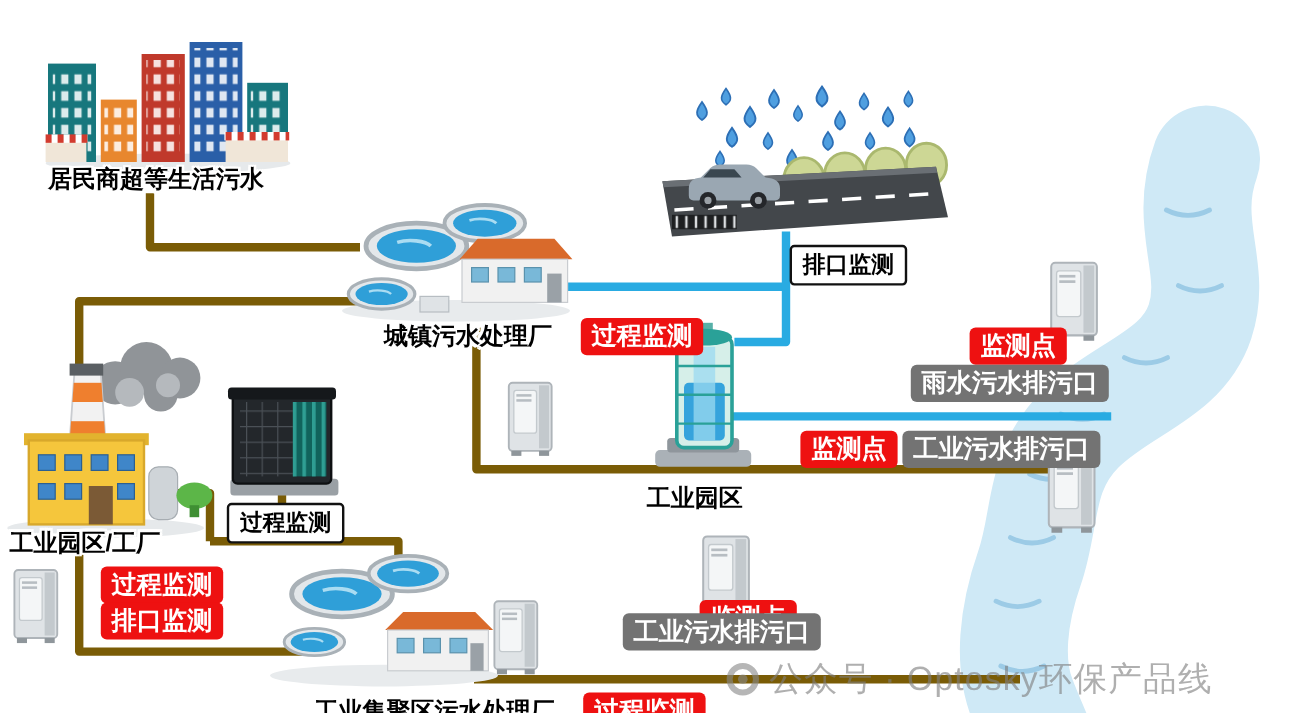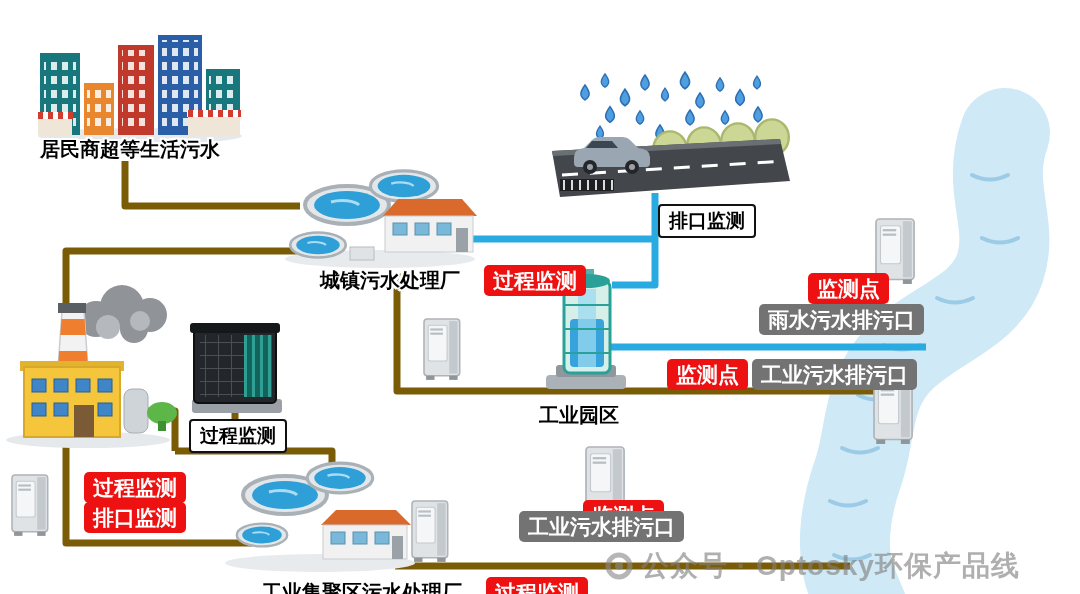--- a/index.html
+++ b/index.html
@@ -11,21 +11,21 @@
   .lbl{display:inline-block;white-space:nowrap;font-weight:bold;font-size:20px;color:#000;
        text-shadow:-2px -2px 0 #fff,2px -2px 0 #fff,-2px 2px 0 #fff,2px 2px 0 #fff,
                    0 -2px 0 #fff,0 2px 0 #fff,-2px 0 0 #fff,2px 0 0 #fff;}
   .badge{display:inline-block;white-space:nowrap;font-weight:bold;font-size:21px;line-height:1;
          color:#fff;padding:5px 9px;border-radius:5px;}
   .badge.red{background:#ee1111;}
   .badge.blue{background:#737373;}
   .whitebox{display:inline-block;white-space:nowrap;background:#fff;border:2px solid #111;
             border-radius:4px;font-weight:bold;font-size:19px;color:#000;padding:2px 9px;}
   .watermark{display:flex;align-items:center;gap:7px;opacity:0.62;}
-  .watermark .wm-text{font-size:28px;font-weight:bold;color:#7f7f7f;letter-spacing:1px;white-space:nowrap;}
+  .watermark .wm-text{font-size:28px;font-weight:normal;color:#7f7f7f;letter-spacing:1px;white-space:nowrap;}
 </style>
 </head>
 <body>
 
 <div class="stage">
 
   <svg class="bg" width="1080" height="594" viewBox="0 0 1080 594">
     <defs>
       <pattern id="winsmall" width="11" height="14" patternUnits="userSpaceOnUse">
         <rect x="2" y="3" width="6" height="8" fill="rgba(255,255,255,0.85)"></rect>
@@ -263,20 +263,21 @@
   <div class="abs lbl" style="left:539px;top:379px">工业园区</div>
 
   <div class="abs badge red" style="left:808px;top:250px">监测点</div>
   <div class="abs badge blue" style="left:759px;top:281px">雨水污水排污口</div>
 
   <div class="abs row" style="left:667px;top:336px;gap:4px">
     <span class="badge red">监测点</span>
     <span class="badge blue">工业污水排污口</span>
   </div>
 
+  <div class="abs lbl" style="left:8px;top:416px">工业园区/工厂</div>
   <div class="abs badge red" style="left:84px;top:449px">过程监测</div>
   <div class="abs badge red" style="left:84px;top:479px">排口监测</div>
 
   <div class="abs whitebox" style="left:189px;top:396px">过程监测</div>
 
   <div class="abs row" style="left:262px;top:554px">
     <span class="lbl">工业集聚区污水处理厂</span>
     <span class="badge red">过程监测</span>
   </div>
 

